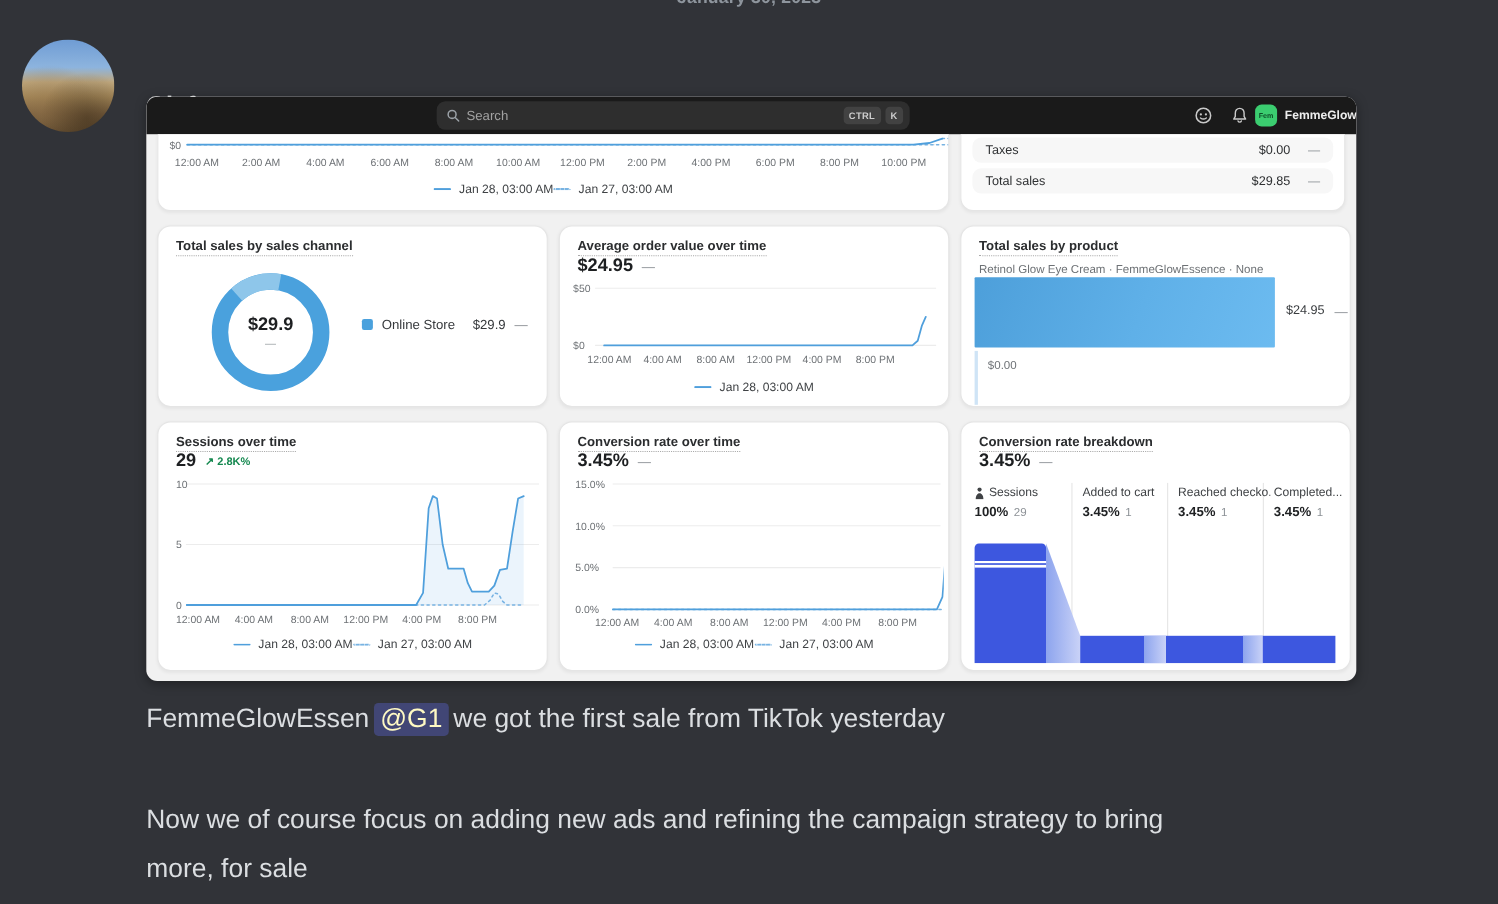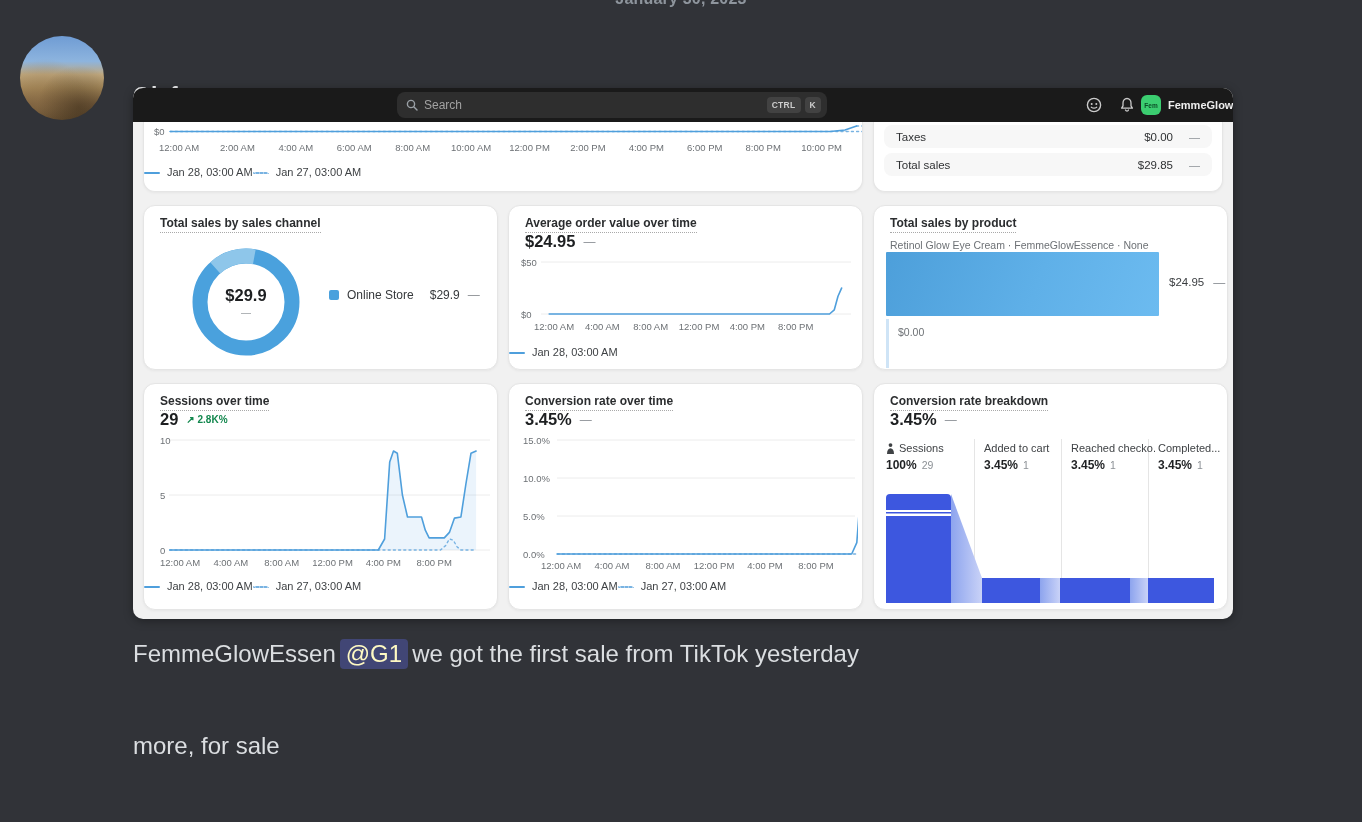--- a/index.html
+++ b/index.html
@@ -46,21 +46,21 @@
   .ct span { border-bottom:1.5px dotted #a9a9a9; padding-bottom:2px; }
 
   .tick { font-size:9.5px; fill:#6d7175; }
   .mid { text-anchor:middle; }
   .grid { stroke:#ececec; stroke-width:1; }
   .ln { fill:none; stroke:#4f9fdc; stroke-width:1.6; stroke-linejoin:round; stroke-linecap:round; }
   .dot { stroke-dasharray:2 3.2; stroke-width:1.4; stroke:#78b3e2; }
   .fillarea { fill:rgba(120,180,235,.15); stroke:none; }
   svg.chart { position:absolute; pointer-events:none; overflow:hidden; }
 
-  .legend { position:absolute; left:0; right:0; display:flex; justify-content:flex-start;
+  .legend { position:absolute; left:0; right:0; display:flex; justify-content:center;
     align-items:center; font-size:11px; color:#3f4245; }
   .ldash { display:inline-block; width:16px; border-top:2px solid #4f9fdc; border-radius:2px;
     margin-right:7px; vertical-align:2px; }
   .ldot { border-top:2px dotted #78b3e2; }
 
   .srow { position:absolute; left:10px; right:10px; height:23px; background:#f7f7f7; border-radius:8px;
     display:flex; align-items:center; padding:0 12px; font-size:11.5px; color:#2f3133; }
   .srow .val { margin-left:auto; }
   .sdash { margin-left:16px; color:#8c9196; font-size:11px; }
 
@@ -338,14 +338,15 @@
       <rect x="2" y="21" width="65" height="2" fill="#ffffff"></rect>
       <rect x="2" y="24.5" width="65" height="2.5" fill="#ffffff"></rect>
     </svg>
   </div>
 </div>
 
 <div class="msg1">
   <span>FemmeGlowEssen</span><span class="mention">@G1</span><span>we got the first sale from TikTok yesterday</span>
 </div>
 <div class="msg2">
+  <div>Now we of course focus on adding new ads and refining the campaign strategy to bring</div>
   <div>more, for sale</div>
 </div>
 
 </body></html>

